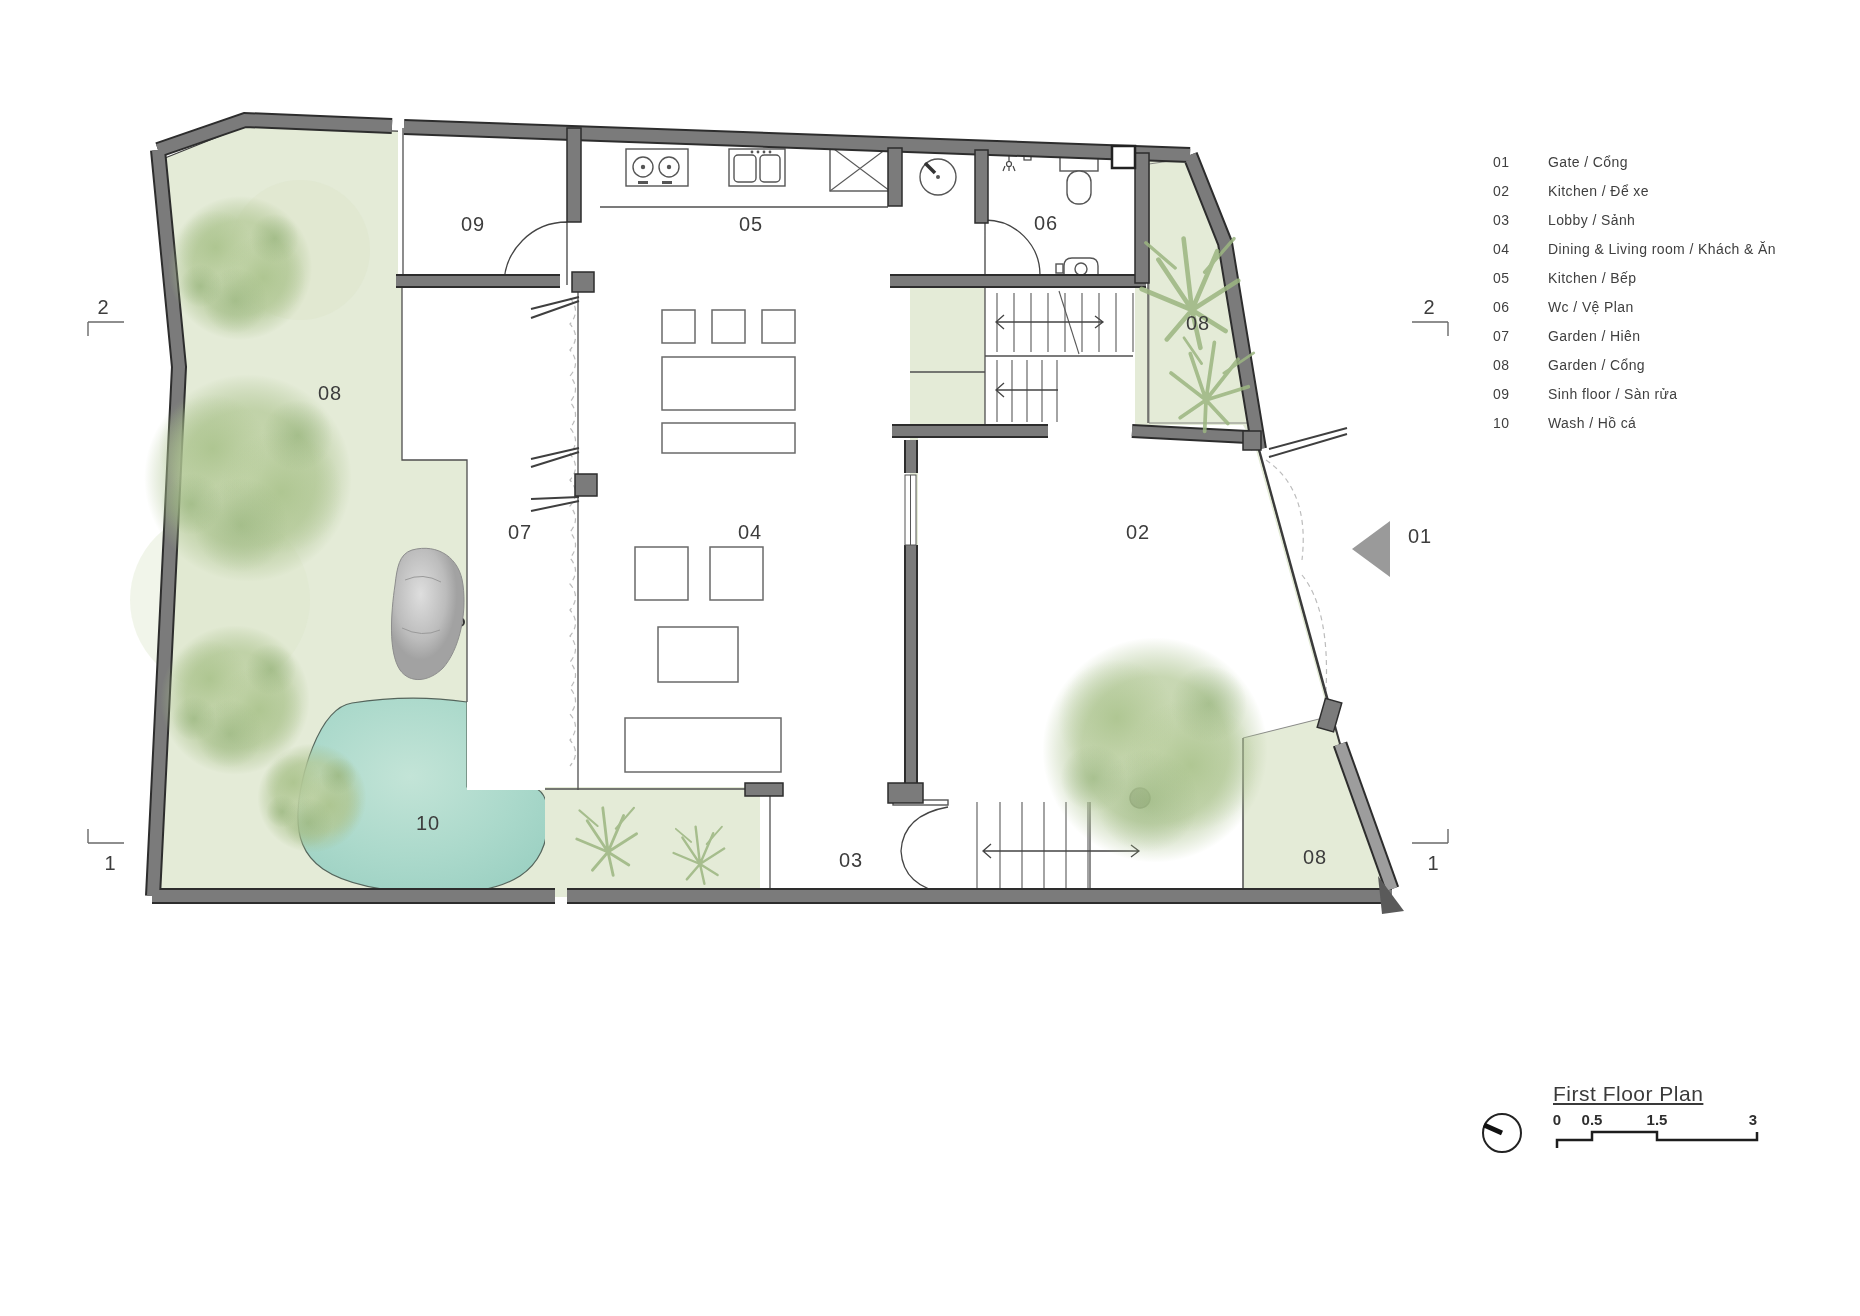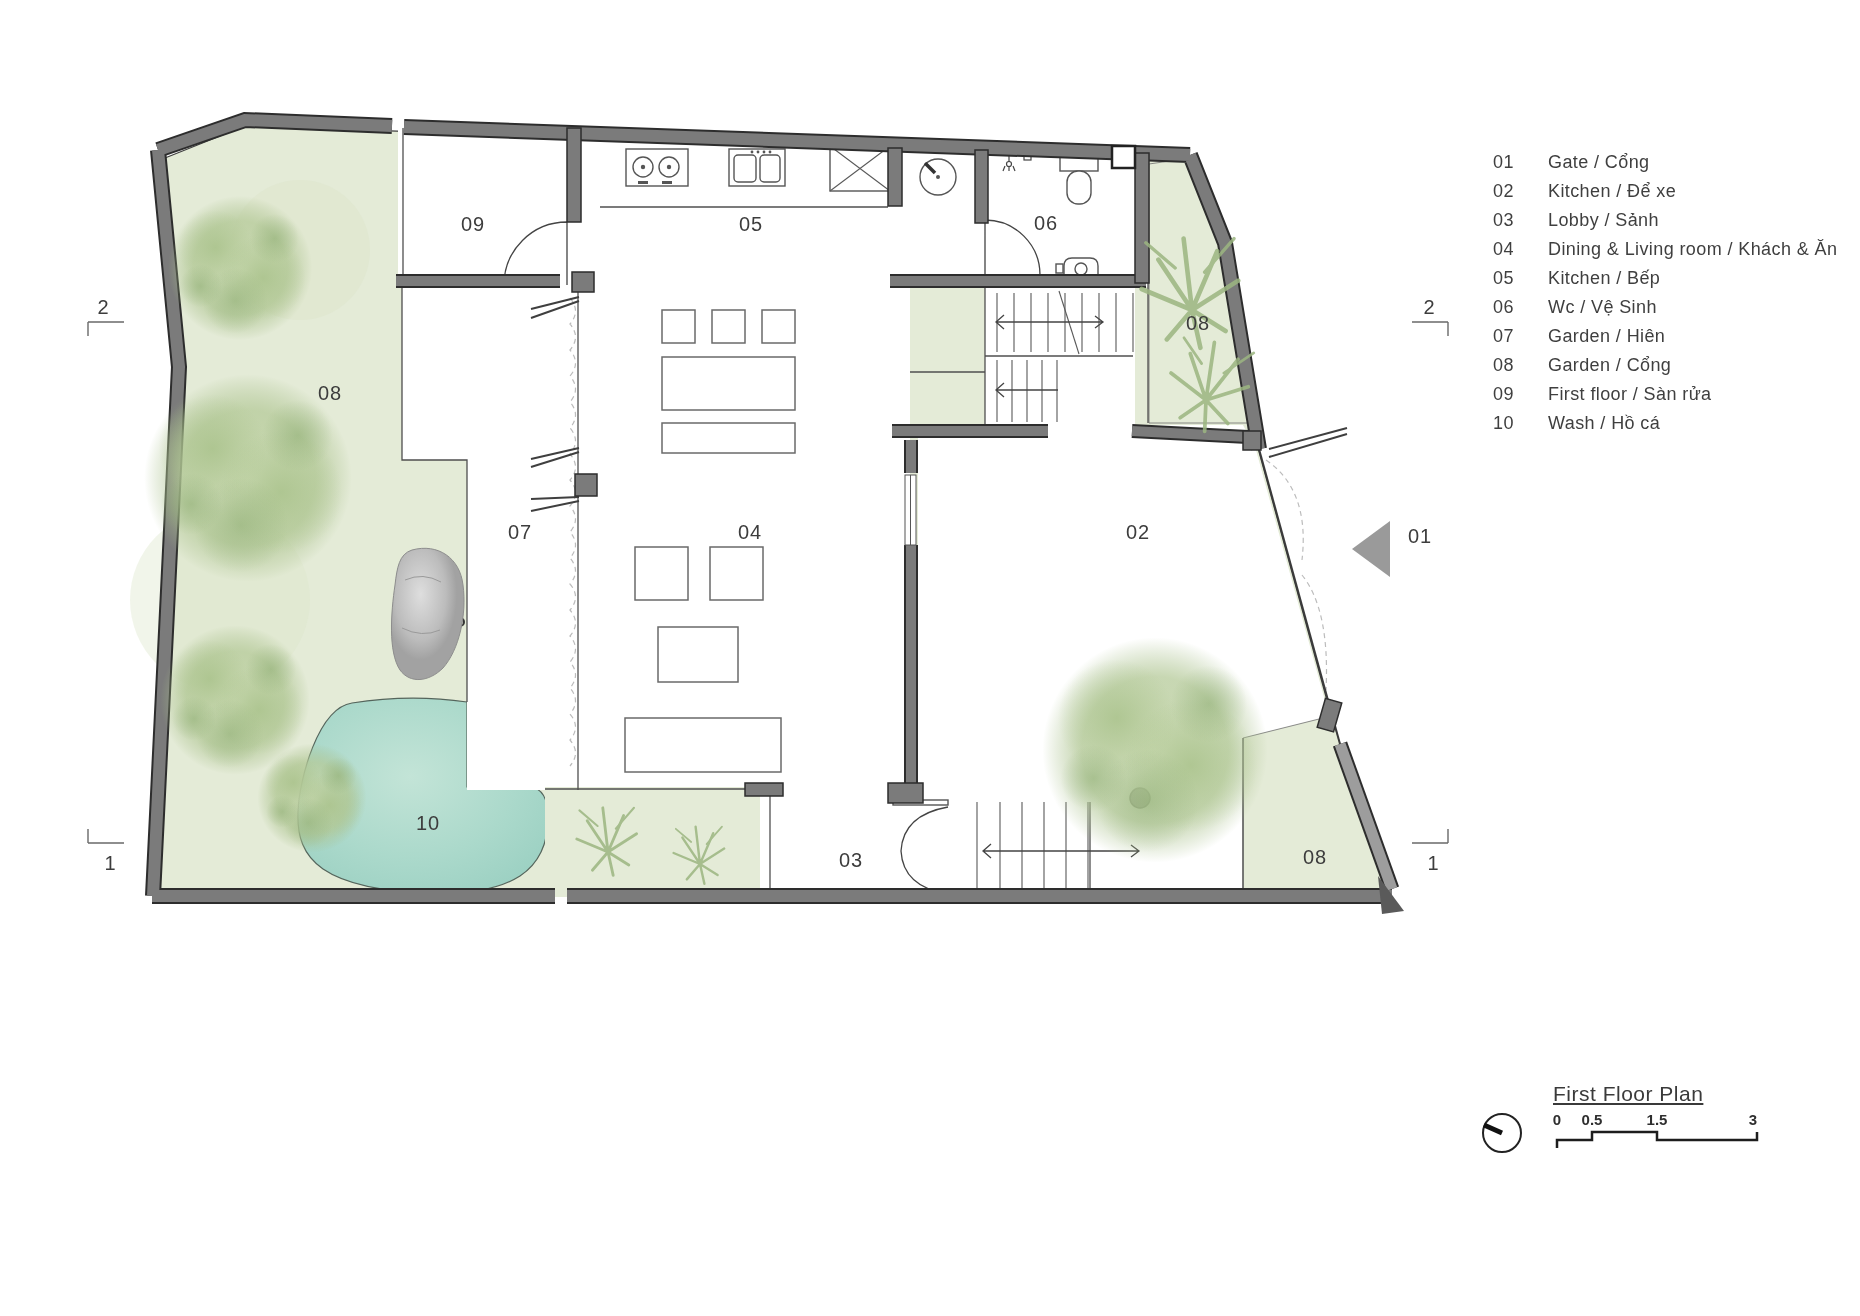--- a/index.html
+++ b/index.html
@@ -19,21 +19,21 @@
   .furn{fill:#ffffff;stroke:#6a6a6a;stroke-width:1.5;}
   .fix{fill:#ffffff;stroke:#555;stroke-width:1.4;}
   .arc{stroke:#444;stroke-width:1.3;fill:none;}
   .slat{stroke:#3f3f3f;stroke-width:2;fill:none;}
   .dash{stroke:#bcbcbc;stroke-width:1.2;fill:none;stroke-dasharray:5 4;}
   .rlabel{font-size:20px;fill:#3d3d3d;letter-spacing:1px;text-anchor:middle;}
   .smark{font-size:20px;fill:#3d3d3d;text-anchor:middle;}
   .mline{stroke:#6a6a6a;stroke-width:1.4;fill:none;}
   .scnum{font-size:15px;font-weight:700;fill:#2f2f2f;text-anchor:middle;}
   #legend{position:absolute;left:1493px;top:148px;}
-  .lg-row{height:29px;line-height:29px;font-size:18px;letter-spacing:.4px;white-space:nowrap;}
+  .lg-row{height:29px;line-height:29px;font-size:14px;letter-spacing:.4px;white-space:nowrap;}
   .lg-num{display:inline-block;width:55px;}
   #plan-title{position:absolute;left:1553px;top:1082px;font-size:21px;letter-spacing:.5px;color:#3a3a3a;text-decoration:underline;}
 </style>
 </head>
 <body>
 
 <svg id="plan-svg" width="1860" height="1316" viewBox="0 0 1860 1316">
   <defs>
     <radialGradient id="poolGrad" cx="45%" cy="40%" r="70%">
       <stop offset="0%" stop-color="#c3e4d7"></stop>
@@ -287,20 +287,20 @@
     <text class="scnum" x="1753" y="1125">3</text>
   </g>
 </svg>
 
 <div id="legend">
   <div class="lg-row"><span class="lg-num">01</span><span>Gate / Cổng</span></div>
   <div class="lg-row"><span class="lg-num">02</span><span>Kitchen / Để xe</span></div>
   <div class="lg-row"><span class="lg-num">03</span><span>Lobby / Sảnh</span></div>
   <div class="lg-row"><span class="lg-num">04</span><span>Dining &amp; Living room / Khách &amp; Ăn</span></div>
   <div class="lg-row"><span class="lg-num">05</span><span>Kitchen / Bếp</span></div>
-  <div class="lg-row"><span class="lg-num">06</span><span>Wc / Vệ Sinh</span></div>
+  <div class="lg-row"><span class="lg-num">06</span><span>Wc / Vệ Plan</span></div>
   <div class="lg-row"><span class="lg-num">07</span><span>Garden / Hiên</span></div>
   <div class="lg-row"><span class="lg-num">08</span><span>Garden / Cổng</span></div>
-  <div class="lg-row"><span class="lg-num">09</span><span>First floor / Sàn rửa</span></div>
+  <div class="lg-row"><span class="lg-num">09</span><span>Sinh floor / Sàn rửa</span></div>
   <div class="lg-row"><span class="lg-num">10</span><span>Wash / Hồ cá</span></div>
 </div>
 
 <div id="plan-title">First Floor Plan</div>
 
 </body></html>

